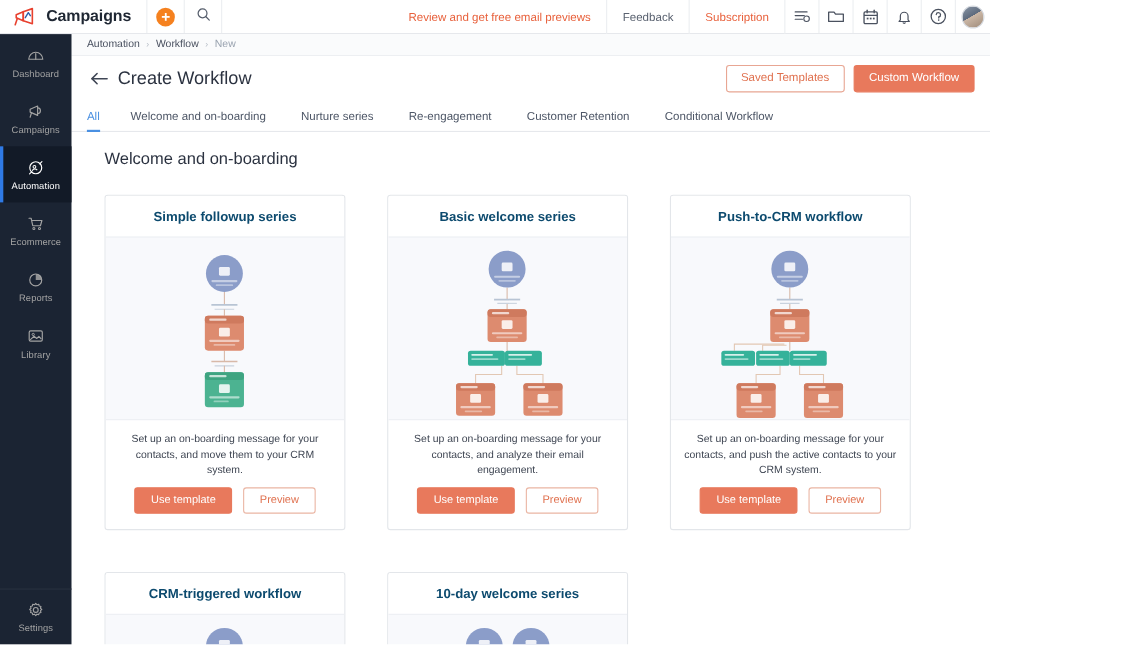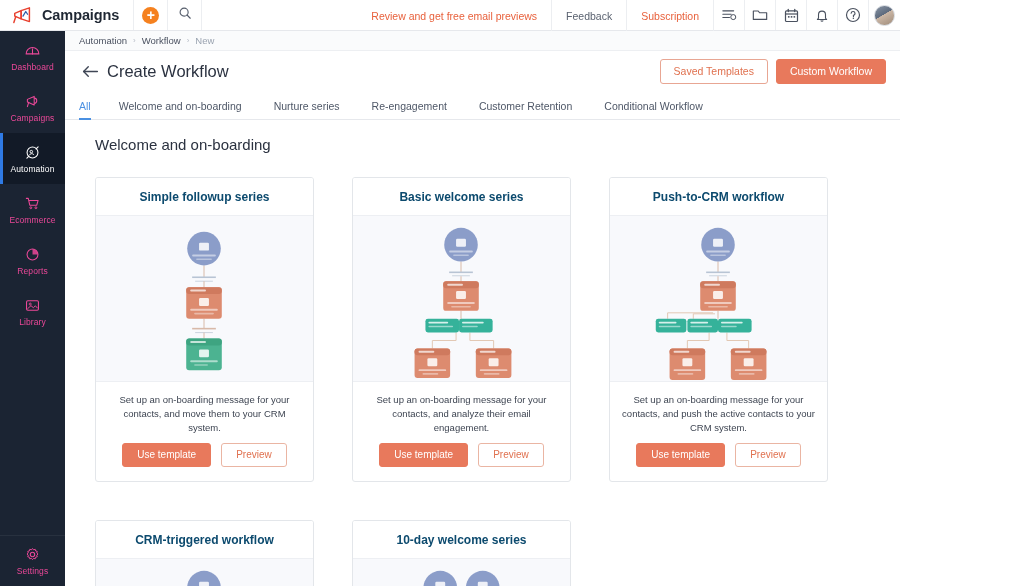--- a/index.html
+++ b/index.html
@@ -61,21 +61,21 @@
   
   .sidebar {
     width: 65px; flex: 0 0 65px;
     background: #1b2433;
     display: flex; flex-direction: column;
     position: relative;
   }
   .nav-item {
     height: 51px; display: flex; flex-direction: column;
     align-items: center; justify-content: center; gap: 3px;
-    color: #ec4899; position: relative;
+    color: #a3a3a3; position: relative;
   }
   .nav-item .nav-label { font-size: 8.5px; letter-spacing: 0.1px; }
   .nav-item.active { background: #121a27; color: #ffffff; }
   .nav-item.active::before {
     content: ""; position: absolute; left: 0; top: 0; bottom: 0;
     width: 3px; background: #2f7ae5;
   }
   .nav-spacer { flex: 1; }
   .nav-item.bottom { border-top: 1px solid #28313f; }
   .nav-icon { width: 17px; height: 17px; display: block; }

